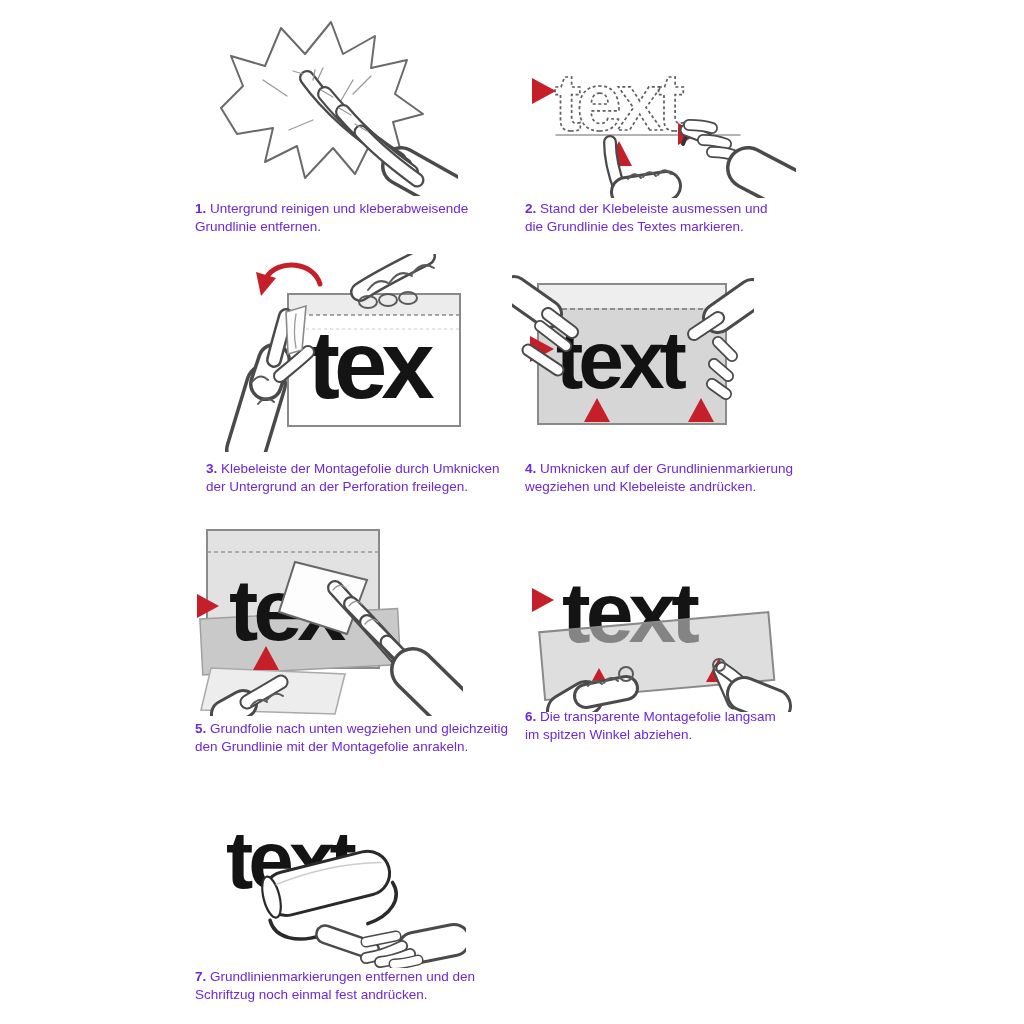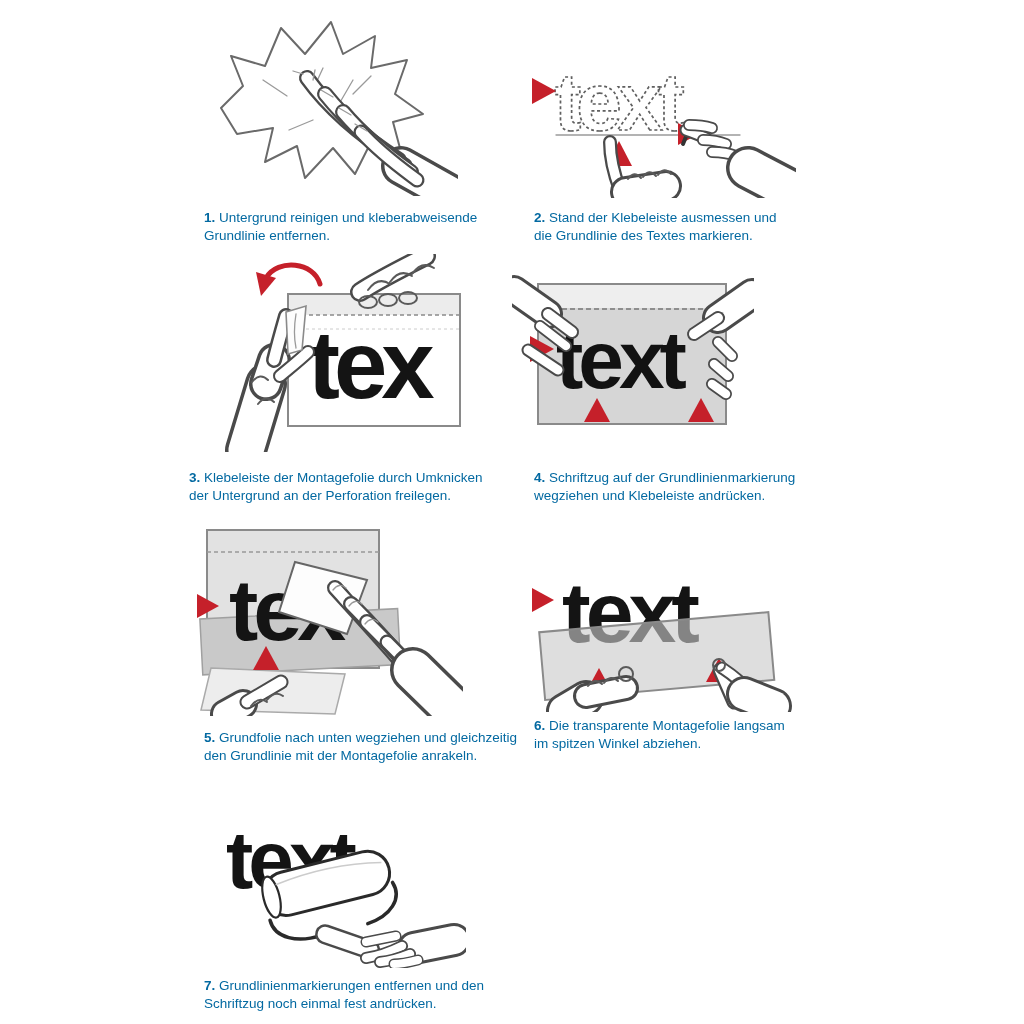--- a/index.html
+++ b/index.html
@@ -2,22 +2,22 @@
 <html><head>
 <meta charset="utf-8">
 <style>
   html,body { margin:0; padding:0; }
   body {
     width:1024px; height:1024px; position:relative; background:#ffffff;
     font-family:"Liberation Sans", sans-serif; overflow:hidden;
   }
   .illus { position:absolute; }
   .cap {
-    position:absolute; margin:9px; font-size:13.5px; line-height:17.5px;
-    color:#0369a1; white-space:nowrap;
+    position:absolute; margin:0; font-size:13.5px; line-height:17.5px;
+    color:#6d28d9; white-space:nowrap;
   }
   .cap b { font-weight:bold; }
   
   .sk { fill:none; stroke:#5a5a5a; stroke-width:2; stroke-linecap:round; stroke-linejoin:round; }
   .thin { fill:none; stroke:#9a9a9a; stroke-width:1.3; stroke-linecap:round; }
   
   .ho { fill:none; stroke:#4a4a4a; stroke-linecap:round; stroke-linejoin:round; }
   .hi { fill:none; stroke:#ffffff; stroke-linecap:round; stroke-linejoin:round; }
   .ink { font-family:"Liberation Sans", sans-serif; font-weight:bold; }
   .sheet { stroke:#8a8a8a; stroke-width:2; }
@@ -227,28 +227,28 @@
 <p class="cap" style="left:195px;top:200px">
   <b>1.</b>
   <span>Untergrund reinigen und kleberabweisende</span><br>
   <span>Grundlinie entfernen.</span>
 </p>
 <p class="cap" style="left:525px;top:200px">
   <b>2.</b>
   <span>Stand der Klebeleiste ausmessen und</span><br>
   <span>die Grundlinie des Textes markieren.</span>
 </p>
-<p class="cap" style="left:180px;top:460px">
+<p class="cap" style="left:206px;top:460px">
   <b>3.</b>
   <span>Klebeleiste der Montagefolie durch Umknicken</span><br>
   <span>der Untergrund an der Perforation freilegen.</span>
 </p>
 <p class="cap" style="left:525px;top:460px">
   <b>4.</b>
-  <span>Schriftzug auf der Grundlinienmarkierung</span><br>
+  <span>Umknicken auf der Grundlinienmarkierung</span><br>
   <span>wegziehen und Klebeleiste andrücken.</span>
 </p>
 <p class="cap" style="left:195px;top:720px">
   <b>5.</b>
   <span>Grundfolie nach unten wegziehen und gleichzeitig</span><br>
   <span>den Grundlinie mit der Montagefolie anrakeln.</span>
 </p>
 <p class="cap" style="left:525px;top:708px">
   <b>6.</b>
   <span>Die transparente Montagefolie langsam</span><br>

